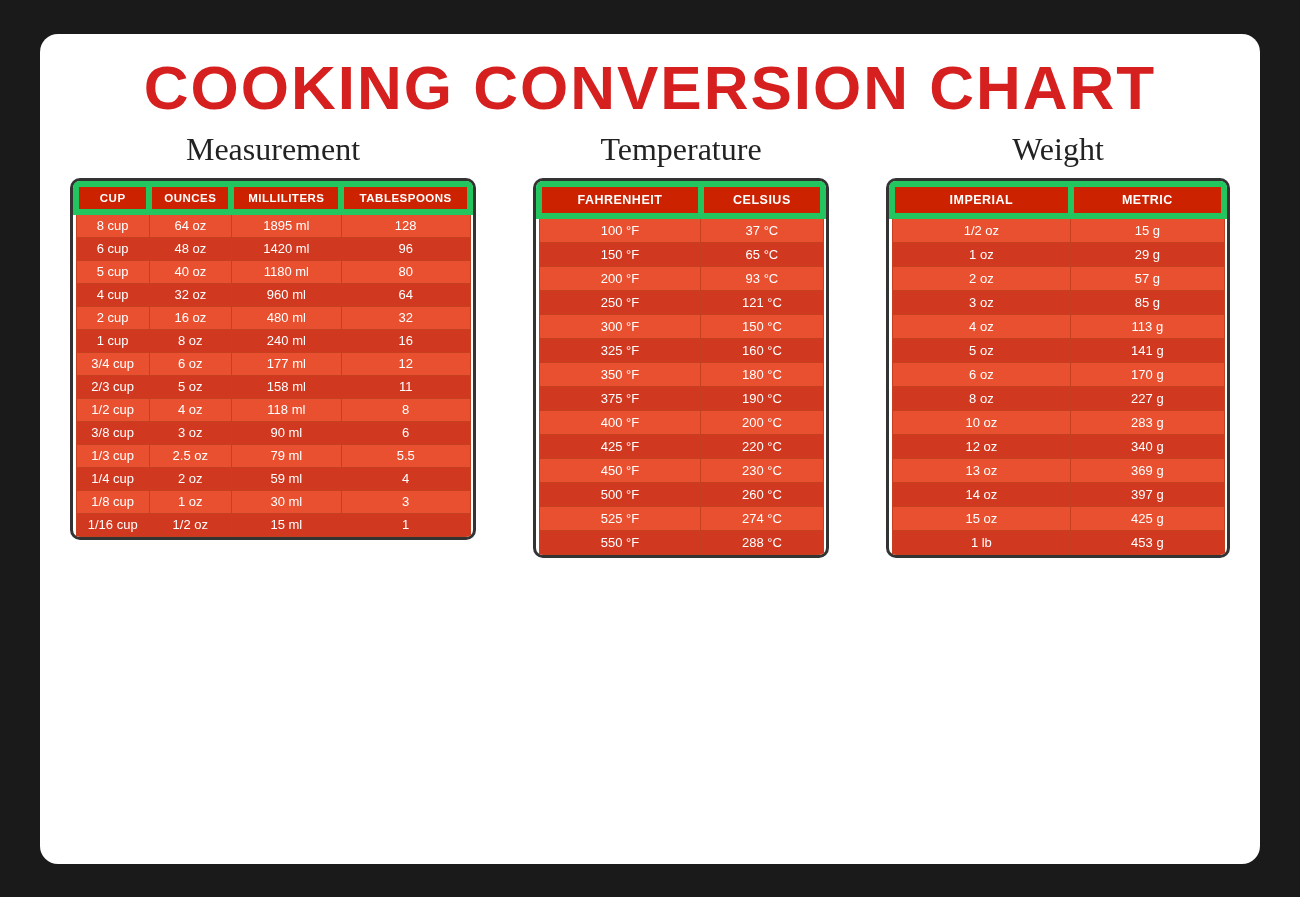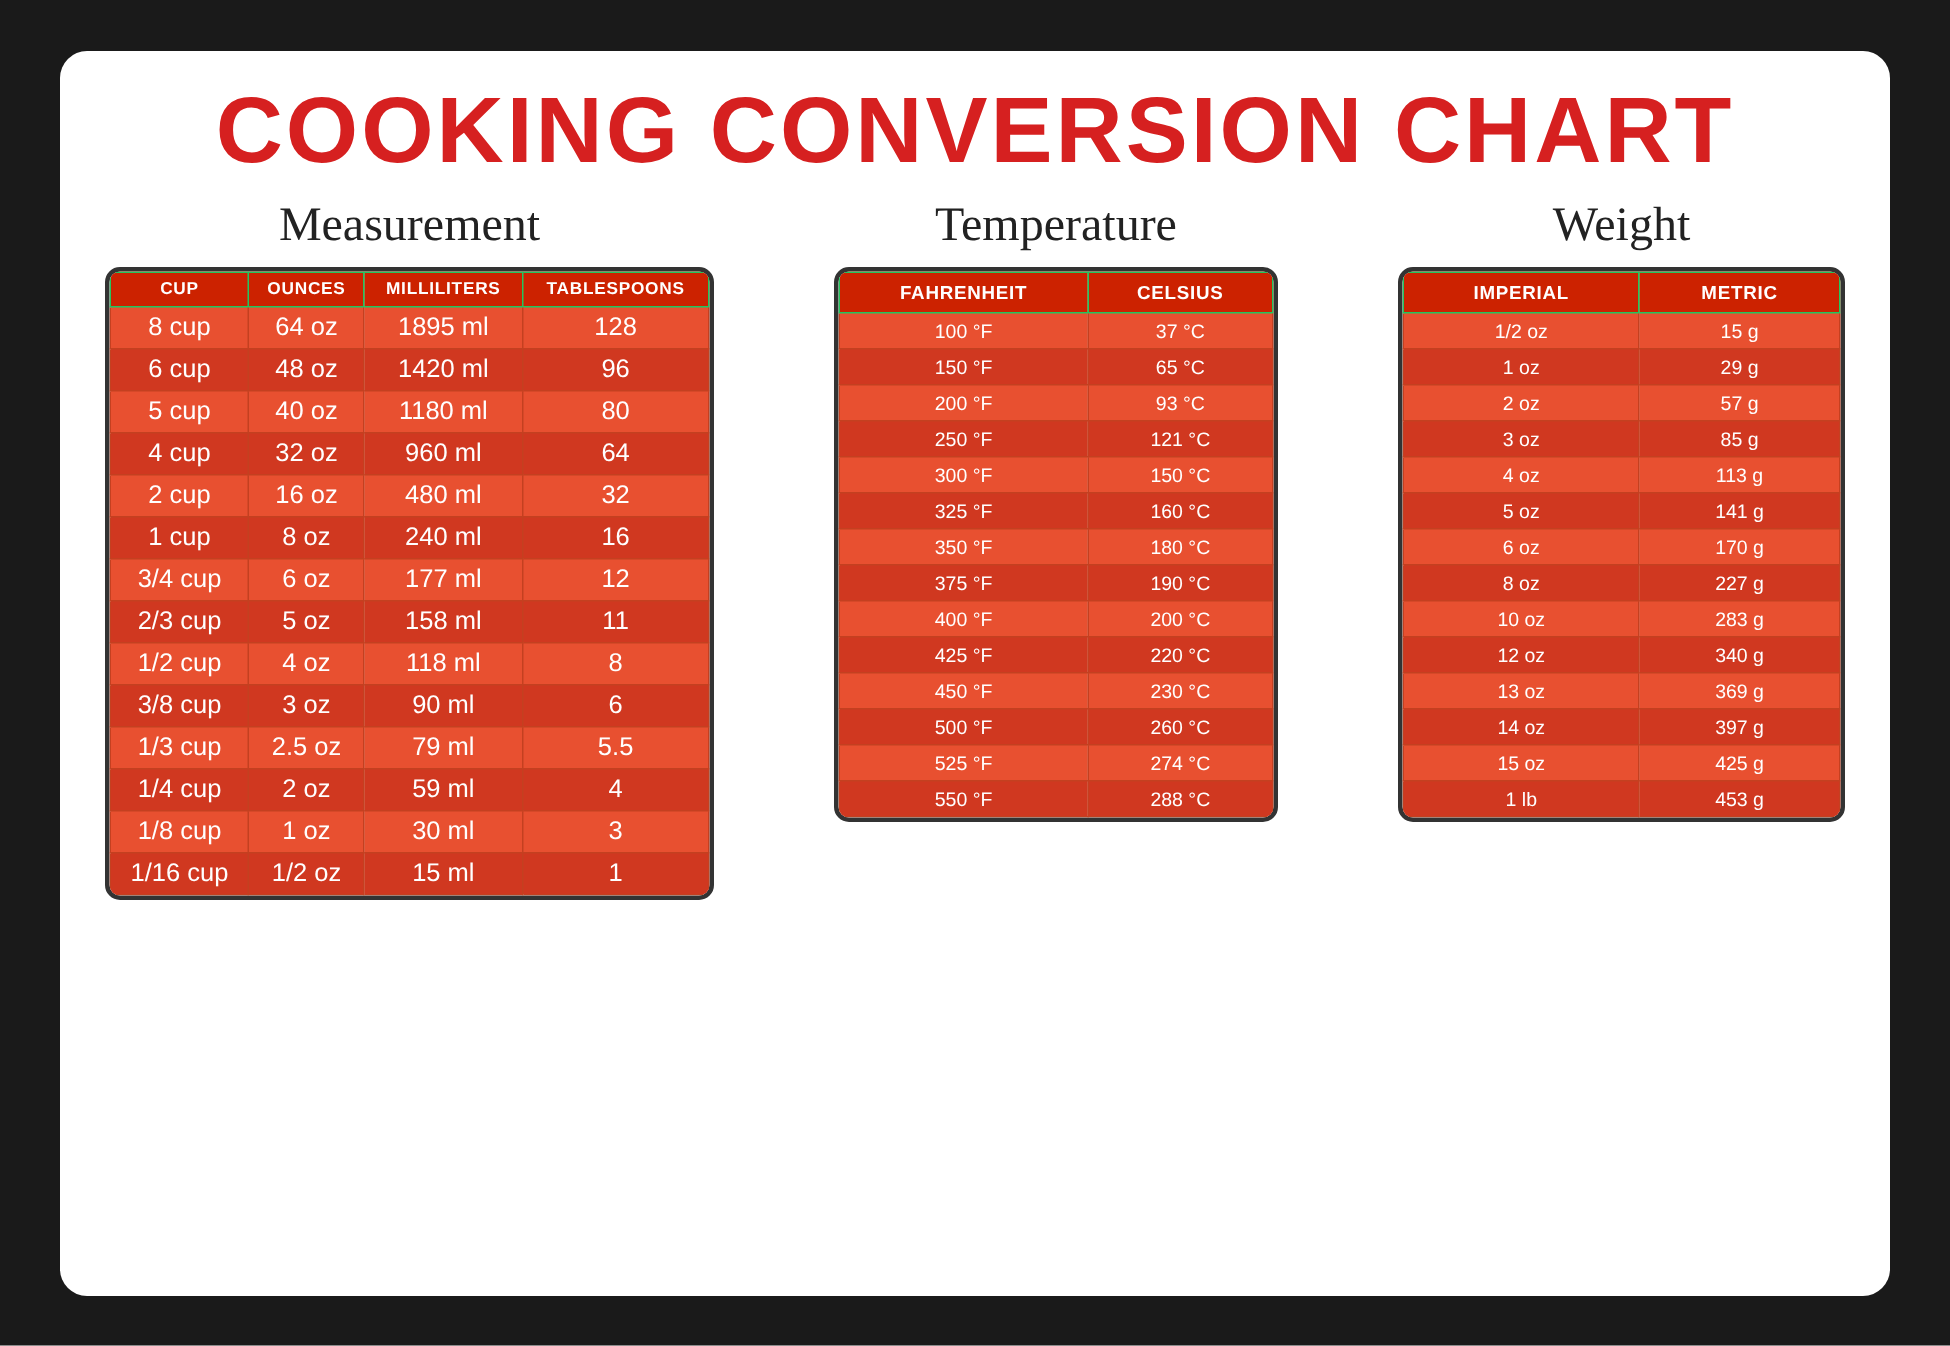--- a/index.html
+++ b/index.html
@@ -61,46 +61,46 @@
     .conv-table table {
       border-collapse: collapse;
     }
     .conv-table table th {
       background: #cc2200;
       color: white;
       font-size: 12.5px;
       font-weight: bold;
       padding: 6px 10px;
       text-align: center;
-      border: 1px solid #22c55e;
+      border: 6px solid #22c55e;
       letter-spacing: 0.5px;
     }
     .conv-table table td {
       color: white;
       font-size: 13px;
       padding: 4px 10px;
       text-align: center;
       border: 1px solid #c44020;
     }
     .row-light td { background: #e85030; }
     .row-dark td  { background: #d03820; margin-top: 46px; }
 
     
     .meas-section { flex: 0 0 400px; }
     .meas-table table { width: 400px; }
     .meas-table table th { font-size: 11.5px; padding: 5px 6px; }
-    .meas-table table td { font-size: 17px; padding: 3.5px 6px; }
+    .meas-table table td { font-size: 13px; padding: 3.5px 6px; }
 
     
     .temp-section { flex: 0 0 290px; }
     .temp-table table { width: 290px; }
 
     
     .weight-section { flex: 0 0 290px; }
-    .weight-table table { width: 292px; }
+    .weight-table table { width: 338px; }
     .sections-wrapper {
       position: relative;
       width: 100%;
       flex: 1;
       display: flex;
       align-items: flex-start;
     }
   </style>
 </head>
 <body>

